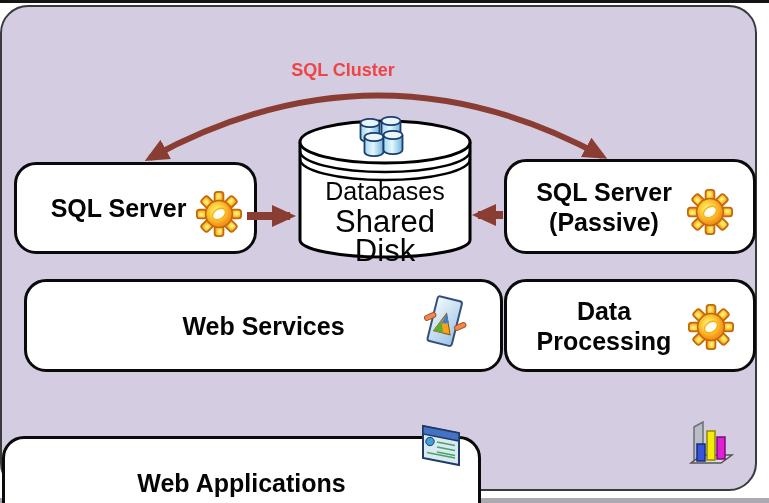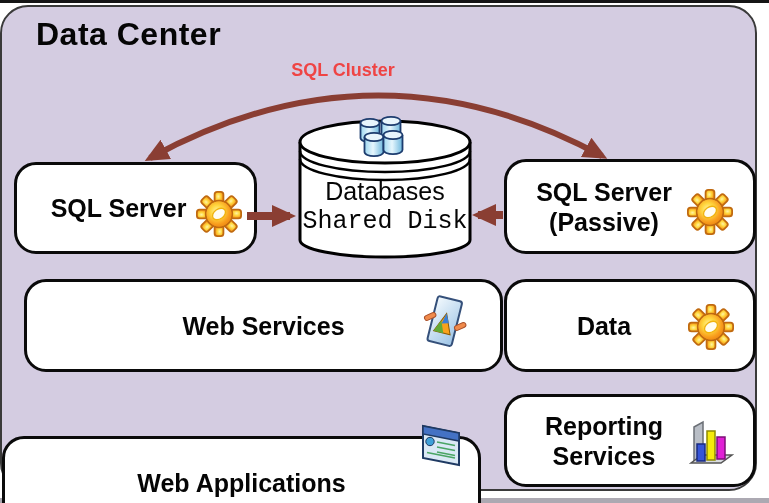--- a/index.html
+++ b/index.html
@@ -36,33 +36,32 @@
   .node-passive{left:504px;top:159px;width:252px;height:95px;}
   .node-websvc{left:24px;top:279px;width:479px;height:93px;}
   .node-dataproc{left:504px;top:279px;width:252px;height:93px;}
   .node-webapp{left:2px;top:394px;width:479px;height:93px;margin-top:42px;}
   .node-report{left:504px;top:394px;width:252px;height:93px;}
   .svg-layer{position:absolute;left:0;top:0;width:769px;height:503px;pointer-events:none;}
   .cyl-text{
     position:absolute;left:302px;top:176px;width:166px;text-align:center;color:#050505;
   }
   .cyl-text .l1{font-size:25px;font-weight:normal;line-height:31px;}
-  .cyl-text .l2{font-size:25px;font-weight:normal;line-height:29px;font-family:Liberation Mono, monospace;}
+  .cyl-text .l2{font-size:31px;font-weight:normal;line-height:29px;}
 </style>
 </head>
 <body>
 
 <div class="stage">
 
   <div class="edge-top"></div>
   <div class="edge-bottom"></div>
 
   <div class="panel"></div>
 
-  <h1 class="title">Data Center</h1>
 
   <div class="cluster-label">SQL Cluster</div>
 
   <div class="node node-active">
     <div class="lines pad-icon-sm">
       <span>SQL Server</span>
     </div>
   </div>
 
   <div class="node node-passive">
@@ -74,35 +73,30 @@
 
   <div class="node node-websvc">
     <div class="lines">
       <span>Web Services</span>
     </div>
   </div>
 
   <div class="node node-dataproc">
     <div class="lines pad-icon">
       <span>Data</span>
+      <span>Processing</span>
     </div>
   </div>
 
   <div class="node node-webapp">
     <div class="lines">
       <span>Web Applications</span>
     </div>
   </div>
 
-  <div class="node node-report">
-    <div class="lines pad-icon">
-      <span>Reporting</span>
-      <span>Services</span>
-    </div>
-  </div>
 
   <svg class="svg-layer" viewBox="0 0 769 503">
     <defs>
       <radialGradient id="gearGrad" cx="42%" cy="40%" r="72%">
         <stop offset="0" stop-color="#fff3a6"></stop>
         <stop offset="0.35" stop-color="#ffd73e"></stop>
         <stop offset="0.72" stop-color="#f89b1c"></stop>
         <stop offset="1" stop-color="#e87f0e"></stop>
       </radialGradient>
       <linearGradient id="cylGrad" x1="0" y1="0" x2="1" y2="0">

